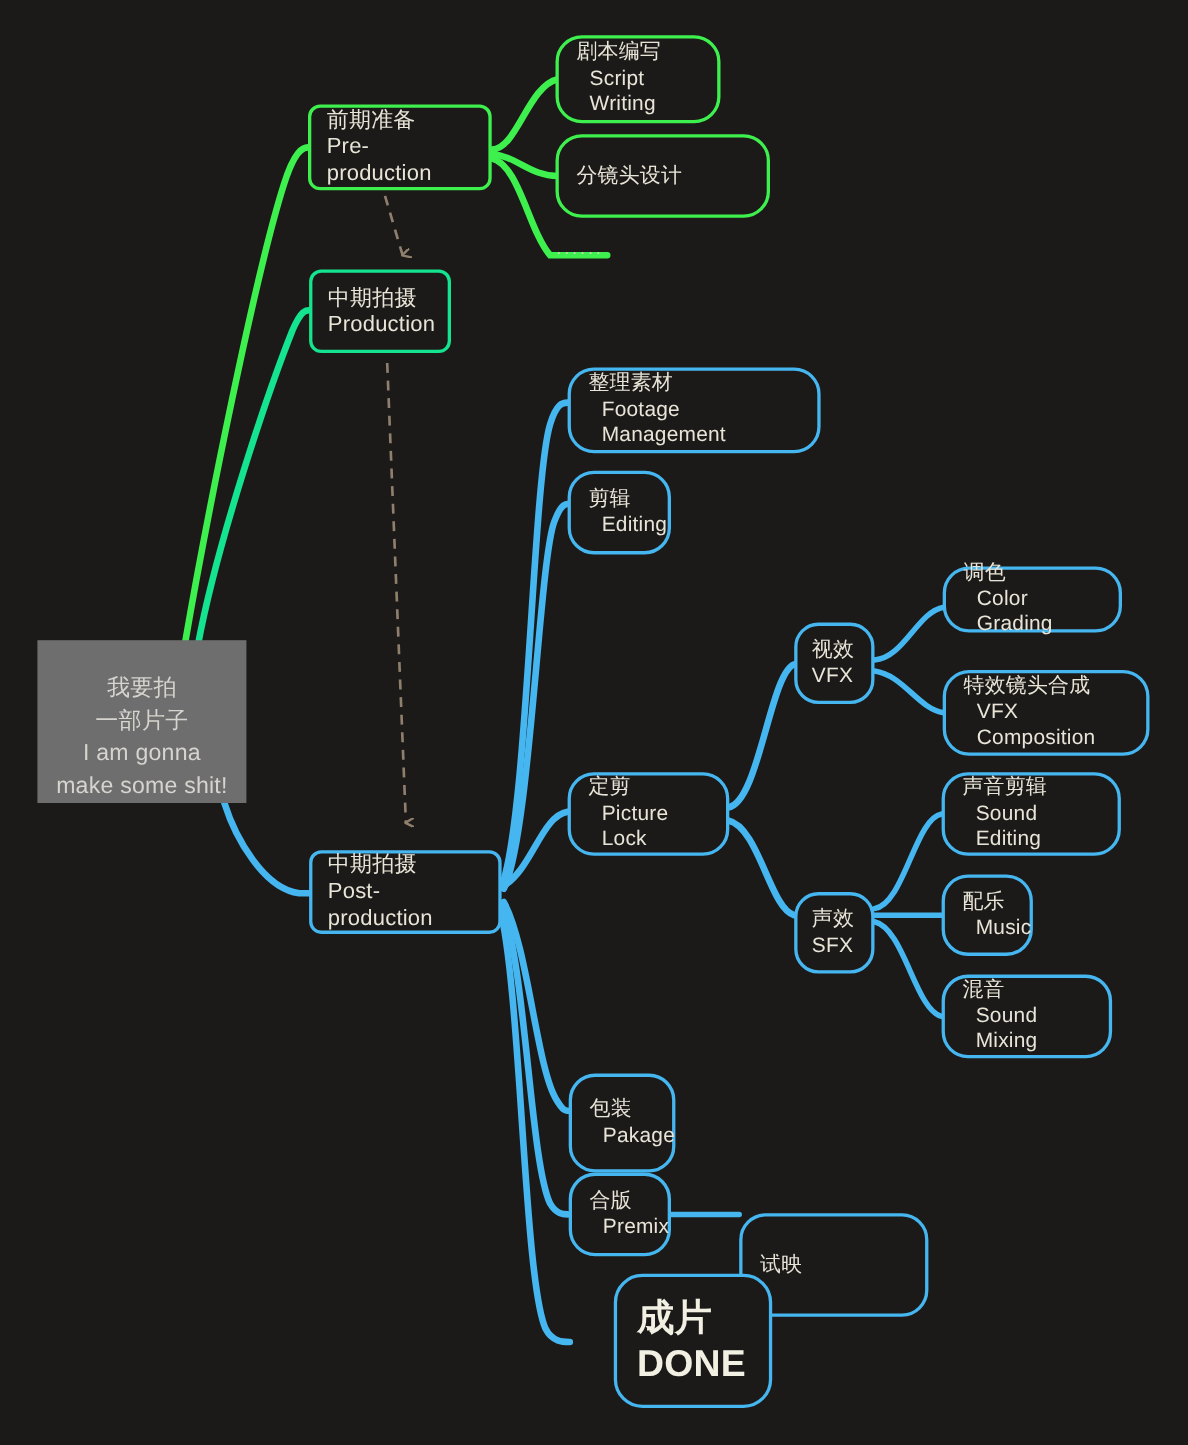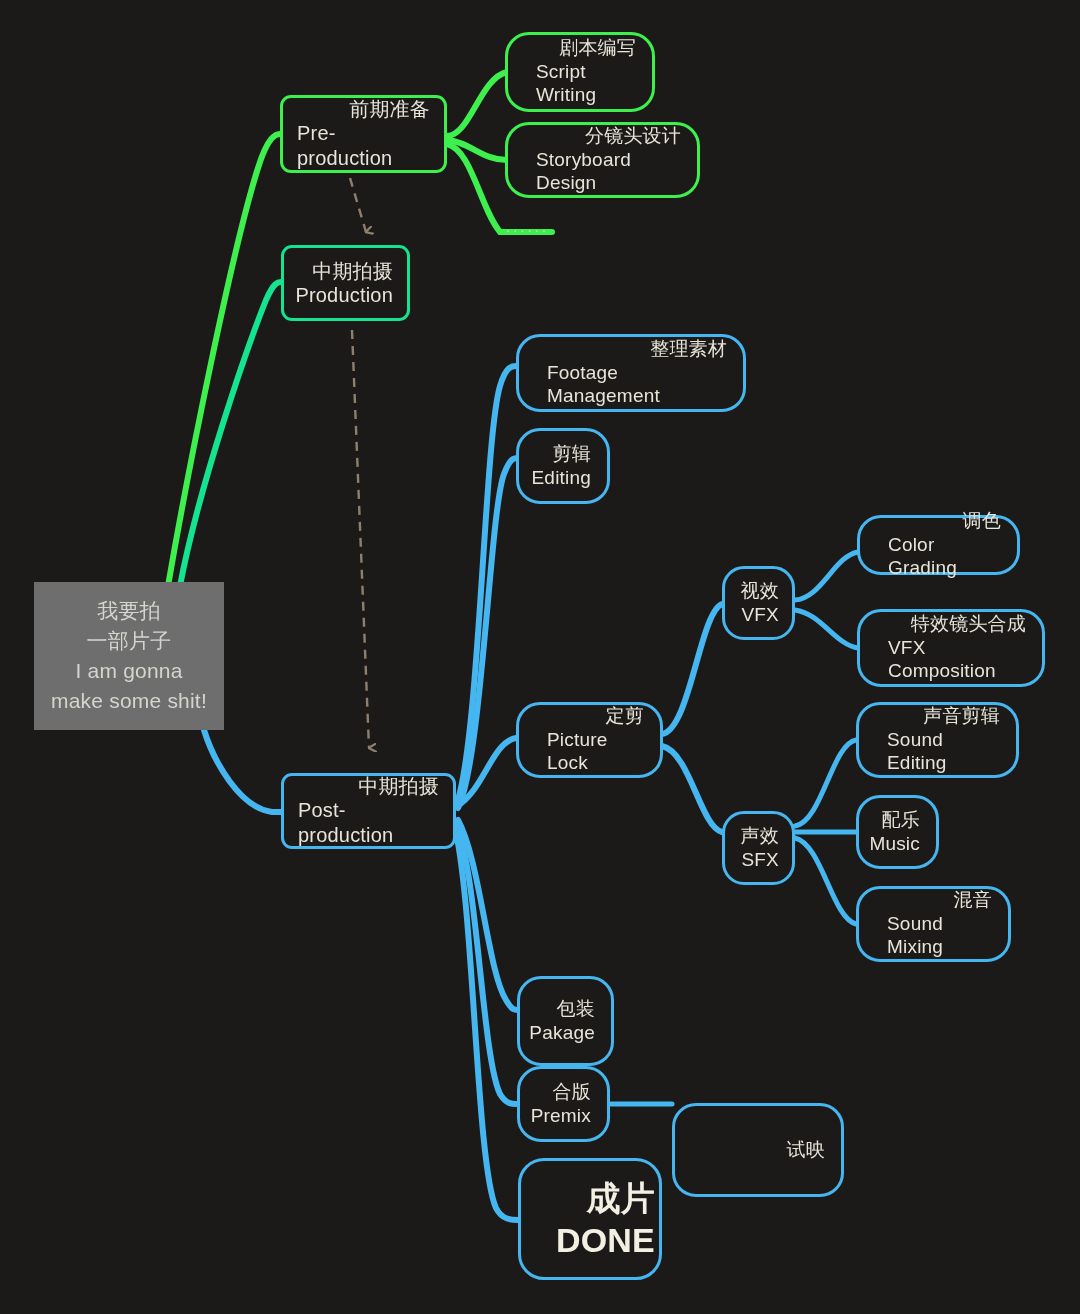--- a/index.html
+++ b/index.html
@@ -32,34 +32,34 @@
     border:none;
     color:#d6d4ce;
     align-items:center;
     text-align:center;
     justify-content:center;
   }
   .root .cn{font-size:21px;line-height:1.42;}
   .root .en{font-size:21px;line-height:1.42;}
 
   
-  .bx{border-style:solid;align-items:flex-end;}
+  .bx{border-style:solid;}
   .lvl1{border-width:3px;border-radius:11px;padding:6px 14px;}
   .lvl1 .cn{font-size:20px;}
   .lvl1 .en{font-size:20px;}
 
   .leaf{border-width:3px;border-radius:24px;padding:6px 16px;}
   .leaf .cn{font-size:19px;}
   .leaf .en{font-size:19px;margin-left:12px;}
 
   .pill{border-width:3px;border-radius:22px;padding:4px 13px;}
   .pill .cn{font-size:19px;}
   .pill .en{font-size:19px;}
 
-  .done{border-width:3px;border-radius:26px;padding:8px 4px;}
+  .done{border-width:3px;border-radius:26px;padding:8px 18px;margin-left:40px;}
   .done .cn{font-size:34px;font-weight:bold;line-height:1.25;color:#f2efe3;}
   .done .en{font-size:34px;font-weight:bold;line-height:1.25;color:#f2efe3;}
 
   .ellipsis{
     position:absolute;
     color:#d8d4c8;
     font-size:15px;
     letter-spacing:3px;
     line-height:1;
     user-select:none;
@@ -103,40 +103,39 @@
     <path d="M795,600 C822,598 834,556 858,552" fill="none" stroke="#45b6f0" stroke-width="5" stroke-linecap="round"></path>
     <path d="M795,610 C822,614 834,644 858,648" fill="none" stroke="#45b6f0" stroke-width="5" stroke-linecap="round"></path>
 
     <path d="M795,826 C822,822 832,744 856,740" fill="none" stroke="#45b6f0" stroke-width="5" stroke-linecap="round"></path>
     <path d="M795,832 L856,832" fill="none" stroke="#45b6f0" stroke-width="5" stroke-linecap="round"></path>
     <path d="M795,838 C822,844 832,918 856,924" fill="none" stroke="#45b6f0" stroke-width="5" stroke-linecap="round"></path>
 
     <path d="M610,1104 L672,1104" fill="none" stroke="#45b6f0" stroke-width="5" stroke-linecap="round"></path>
   </svg>
 
-  <div class="node root" style="left:34px;top:582px;width:190px;height:148px;">
+  <div class="node root" style="left:34px;top:582px;width:190px;height:148px;justify-content:flex-end;">
     <span class="cn">我要拍</span>
     <span class="cn">一部片子</span>
     <span class="en">I am gonna</span>
     <span class="en">make some shit!</span>
   </div>
 
   <div class="node bx lvl1" style="left:280px;top:95px;width:167px;height:78px;border-color:#3ef04e;">
     <span class="cn">前期准备</span>
     <span class="en">Pre-production</span>
   </div>
 
   <div class="node bx leaf" style="left:505px;top:32px;width:150px;height:80px;border-color:#3ef04e;">
     <span class="cn">剧本编写</span>
     <span class="en">Script Writing</span>
   </div>
 
   <div class="node bx leaf" style="left:505px;top:122px;width:195px;height:76px;border-color:#3ef04e;">
     <span class="cn">分镜头设计</span>
-    <span class="en">Storyboard Design</span>
   </div>
 
   <div class="ellipsis" style="left:506px;top:219px;">......</div>
 
   <div class="node bx lvl1" style="left:281px;top:245px;width:129px;height:76px;border-color:#14e38f;">
     <span class="cn">中期拍摄</span>
     <span class="en">Production</span>
   </div>
 
   <div class="node bx lvl1" style="left:281px;top:773px;width:175px;height:76px;border-color:#45b6f0;">

